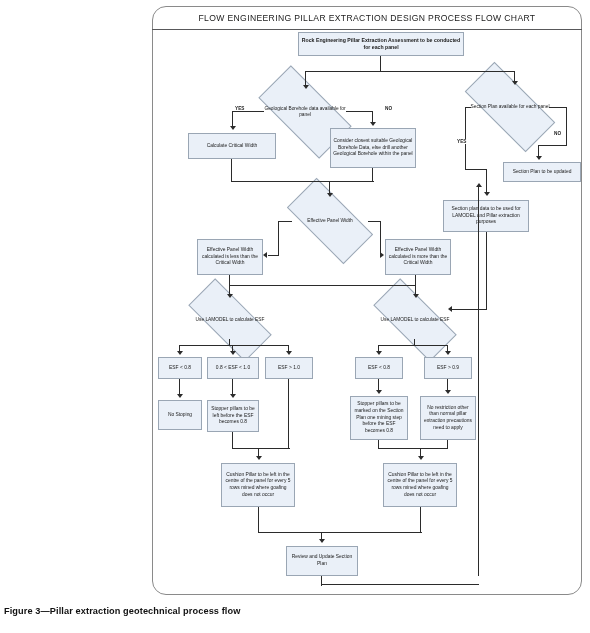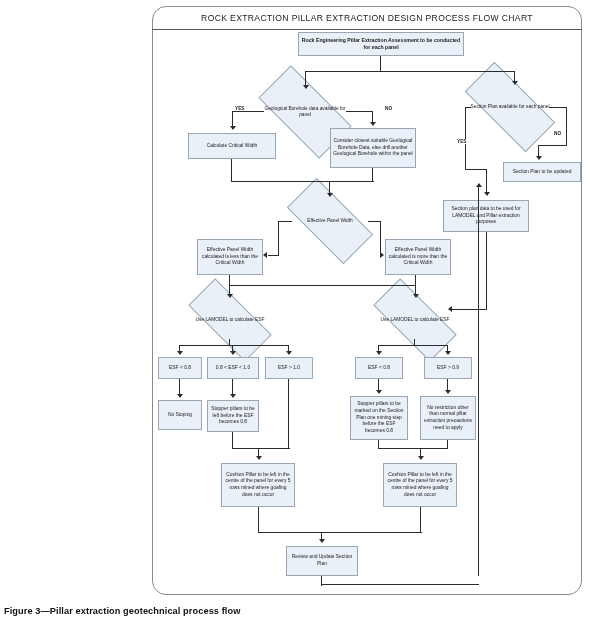--- a/index.html
+++ b/index.html
@@ -58,21 +58,21 @@
   #caption{
     position:absolute; left:4px; top:606px; width:560px;
     font-size:9.2px; font-weight:bold; color:#111111; letter-spacing:.1px;
   }
 </style>
 </head>
 <body>
 
 <div id="chart-frame"></div>
 <div id="title-bar">
-  <span class="t">ROCK EXTRACTION PILLAR EXTRACTION DESIGN PROCESS FLOW CHART</span>
+  <span class="t">FLOW ENGINEERING PILLAR EXTRACTION DESIGN PROCESS FLOW CHART</span>
 </div>
 
 <div class="node bold" style="left:298px;top:32px;width:166px;height:24px;">Rock Engineering Pillar Extraction Assessment to be conducted for each panel</div>
 
 <div class="diamond" style="left:262px;top:89px;width:86px;height:46px;">
   <span class="dshape"></span>
   <span class="dtext">Geological Borehole data available for panel</span>
 </div>
 
 <div class="node" style="left:188px;top:133px;width:88px;height:26px;">Calculate Critical Width</div>

